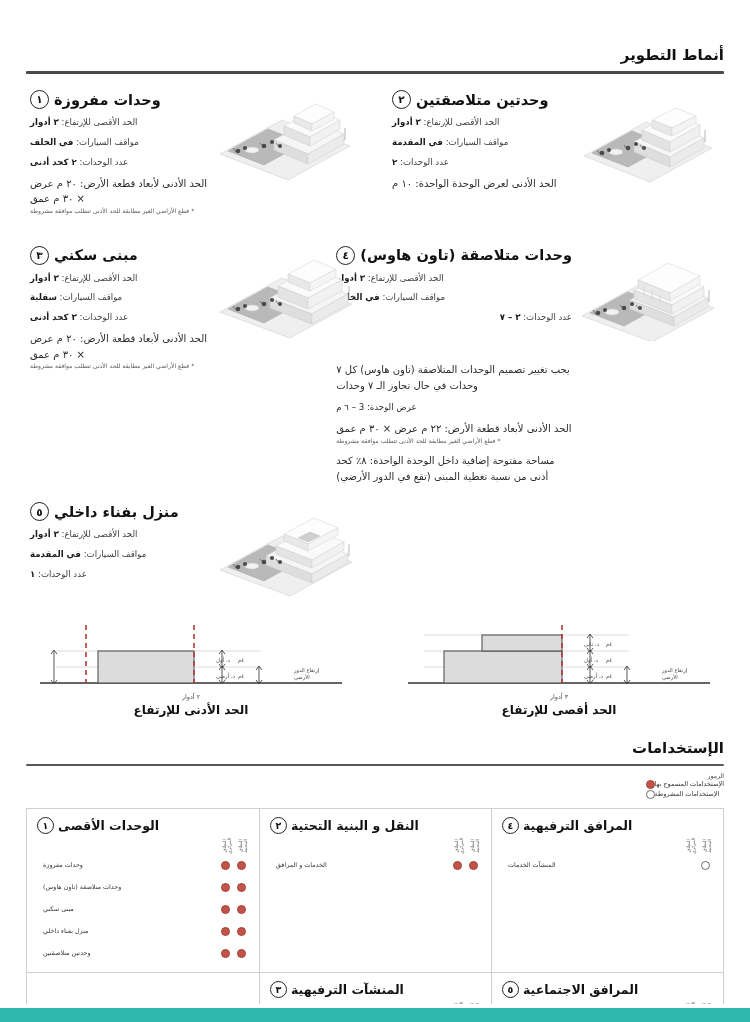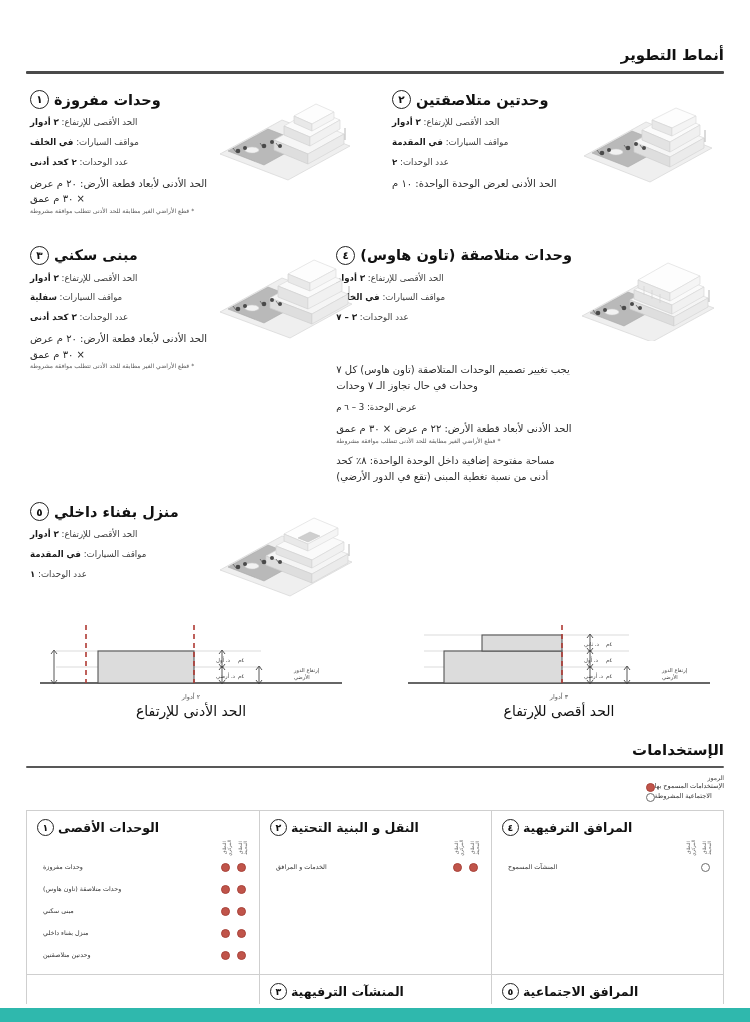--- a/index.html
+++ b/index.html
@@ -89,30 +89,30 @@
   
   .elev-wrap{
     margin:14px 26px 0 26px;
     display:flex;flex-direction:row;justify-content:space-between;
   }
   .elev-box{width:330px;}
   .elev-cap{
     text-align:center;margin-top:2px;direction:rtl;
   }
   .elev-cap .sub{font-size:6.5px;color:#555;margin-bottom:2px;}
-  .elev-cap .main{font-size:14px;font-weight:normal;color:#111;}
+  .elev-cap .main{font-size:12px;font-weight:bold;color:#111;}
 
   
   .legend{
     margin:6px 26px 0 26px;direction:rtl;text-align:left;
   }
   .legend-title{font-size:6.2px;color:#444;text-align:left;margin-bottom:1px;padding-left:14px;}
   .legend-row{
     display:flex;flex-direction:row-reverse;justify-content:flex-start;
-    align-items:flex-end;font-size:6.5px;color:#333;line-height:1.5;
+    align-items:flex-start;font-size:6.5px;color:#333;line-height:1.5;
     padding-left:2px;
   }
   .legend-rows{display:flex;flex-direction:column;align-items:flex-end;}
   .dot{width:7px;height:7px;border-radius:50%;flex:0 0 auto;}
   .dot.filled{background:#c0544a;border:1px solid #a8433a;}
   .dot.hollow{background:#fff;border:1px solid #6d6d6d;}
 
   .uses-grid{
     margin:8px 26px 0 26px;
     border:1px solid #cfcfcf;
@@ -315,21 +315,21 @@
               <span>وحدات متلاصقة (تاون هاوس)</span>
             </div>
             <div class="pline">
               <span class="lbl">الحد الأقصى للإرتفاع:</span>
               <span class="val">٣ أدوار</span>
             </div>
             <div class="pline">
               <span class="lbl">مواقف السيارات:</span>
               <span class="val">في الخلف</span>
             </div>
-            <div class="pline" style="margin-bottom:10px;">
+            <div class="pline" style="margin-bottom:10px;text-align:right;">
               <span class="lbl">عدد الوحدات:</span>
               <span class="val">٣ – ٧</span>
             </div>
             <div class="pblock" style="margin-bottom:8px;margin-top:38px;">يجب تغيير تصميم الوحدات المتلاصقة (تاون هاوس) كل ٧ وحدات في حال تجاوز الـ ٧ وحدات</div>
             <div class="pline">عرض الوحدة:  3 – ٦ م</div>
             <div class="pblock">الحد الأدنى لأبعاد قطعة الأرض: ٢٢ م عرض × ٣٠ م عمق</div>
             <div class="pnote">* قطع الأراضي الغير مطابقة للحد الأدنى تتطلب موافقة مشروطة</div>
             <div class="pblock" style="margin-top:8px;">مساحة مفتوحة إضافية داخل الوحدة الواحدة: ٨٪ كحد أدنى من نسبة تغطية المبنى (تقع في الدور الأرضي)</div>
           </div>
         </div>
@@ -532,21 +532,21 @@
   <div class="legend">
     <div style="display:flex;flex-direction:column;align-items:flex-start;">
       <div class="legend-title">الرموز</div>
       <div class="legend-rows">
         <div class="legend-row">
           <span class="dot filled"></span>
           <span>الإستخدامات المسموح بها</span>
         </div>
         <div class="legend-row">
           <span class="dot hollow"></span>
-          <span>الاجتماعية المشروطة</span>
+          <span>الإستخدامات المشروطة</span>
         </div>
       </div>
     </div>
   </div>
 
   <div class="uses-grid">
 
     <div class="ucell">
       <div class="utitle">
         <span class="num-circle">٤</span>
@@ -555,21 +555,21 @@
       <table class="utable">
         <tbody>
             <tr>
           <th>النطاق المحيط</th>
           <th>النطاق المركزي</th>
           <td></td>
         </tr>
         <tr>
           <td class="mark"><span class="dot hollow"></span></td>
           <td class="mark"></td>
-          <td class="rowlabel">المنشآت المسموح</td>
+          <td class="rowlabel">المنشآت الخدمات</td>
         </tr>
       </tbody>
         </table>
     </div>
 
     <div class="ucell">
       <div class="utitle">
         <span class="num-circle">٢</span>
         <span>النقل و البنية التحتية</span>
       </div>

